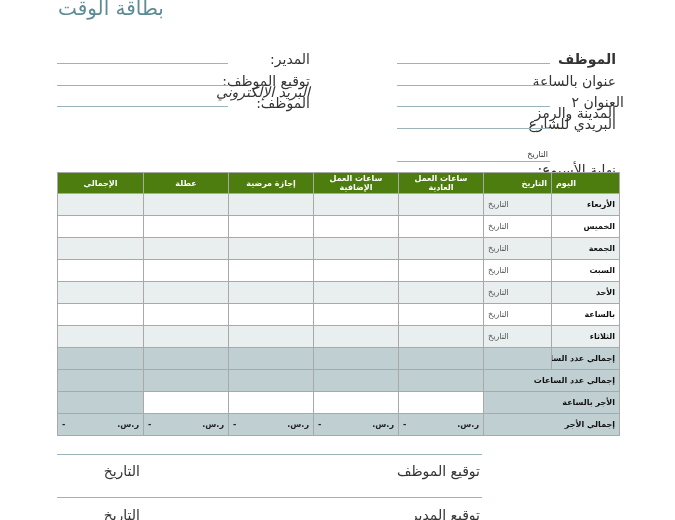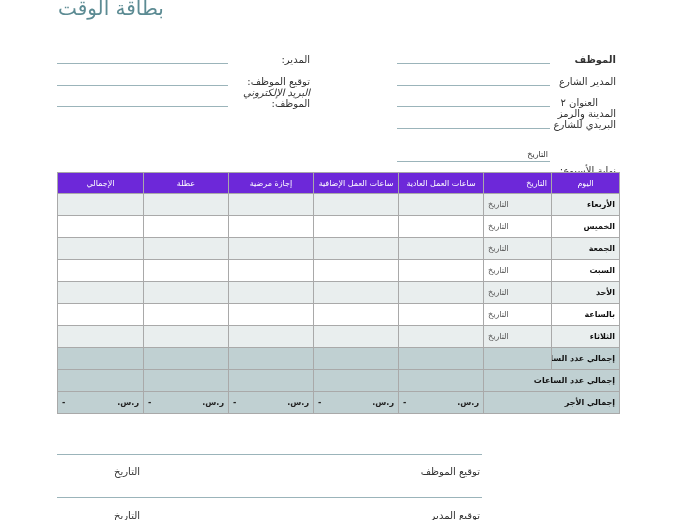--- a/index.html
+++ b/index.html
@@ -1,52 +1,52 @@
 <!DOCTYPE html>
 <html><head>
 <meta charset="utf-8">
 <style>
   html, body { margin:0; padding:0; }
   body { width:675px; height:520px; background:#ffffff; position:relative; overflow:hidden;
          font-family:"DejaVu Sans", sans-serif; color:#222; }
   .abs { position:absolute; }
   .title { left:58px; top:-4px; font-size:20px; color:#5c8b93; direction:rtl; white-space:nowrap; }
-  .lbl { font-size:10px; color:#333; direction:rtl; text-align:right; line-height:11px; white-space:nowrap; }
+  .lbl { font-size:14px; color:#333; direction:rtl; text-align:right; line-height:11px; white-space:nowrap; }
   .line { height:0; border-top:1.5px solid #9bb4ba; }
   .fieldval { font-size:8px; color:#333; direction:rtl; text-align:right; }
 
   table.tc { position:absolute; left:57px; top:172px; width:562px; border-collapse:collapse; direction:rtl;
              table-layout:fixed; }
   table.tc td, table.tc th { border:1px solid #a9a9a9; padding:0 4px; height:21px; font-size:8px; overflow:hidden; white-space:nowrap; }
-  table.tc th { background:#6d28d9; color:#ffffff; font-weight:normal; font-size:8px; height:20px; line-height:9px; white-space:normal; text-align:center; }
-  table.tc th.day-h { text-align:center; }
+  table.tc th { background:#4d7c0f; color:#ffffff; font-weight:bold; font-size:8px; height:20px; line-height:9px; white-space:normal; text-align:center; }
+  table.tc th.day-h { text-align:left; }
   table.tc th.date-h { text-align:right; }
   tr.odd td { background:#e9eeee; }
   tr.even td { background:#ffffff; }
   td.day { font-weight:bold; text-align:right; color:#111; }
   td.date { text-align:left; color:#555; font-size:7.5px; }
   tr.sum td { background:#c0d0d2; }
   td.sumlbl { font-weight:bold; text-align:right; color:#111; }
   td.sumlbl-small { font-weight:bold; text-align:right; font-size:6.5px; color:#111; }
   td.white { background:#ffffff !important; }
   td.money { font-weight:bold; font-size:7.5px; }
   .money-wrap { display:flex; justify-content:space-between; direction:rtl; }
 </style>
 </head>
 <body>
 
 <div class="abs title">بطاقة الوقت</div>
 
 <div class="abs lbl" style="right:59px; top:54px;font-weight:bold;">الموظف</div>
 <div class="abs line" style="left:397px; width:153px; top:63px;"></div>
 
-<div class="abs lbl" style="right:59px; top:76px;">المدير الشارع</div>
+<div class="abs lbl" style="right:59px; top:76px;">عنوان بالساعة</div>
 <div class="abs line" style="left:397px; width:153px; top:85px;"></div>
 
-<div class="abs lbl" style="right:77px; top:97px;">العنوان ٢</div>
+<div class="abs lbl" style="right:51px; top:97px;">العنوان ٢</div>
 <div class="abs line" style="left:397px; width:153px; top:106px;"></div>
 
 <div class="abs lbl" style="right:59px; top:108px;margin-left:40px;">المدينة والرمز</div>
 <div class="abs lbl" style="right:59px; top:119px;">البريدي للشارع</div>
 <div class="abs line" style="left:397px; width:153px; top:128px;"></div>
 
 <div class="abs lbl" style="right:59px; top:165px;">نهاية الأسبوع:</div>
 <div class="abs fieldval" style="right:127px; top:150px;">التاريخ</div>
 <div class="abs line" style="left:397px; width:153px; top:161px;"></div>
 
@@ -155,20 +155,28 @@
   </tr>
   <tr class="sum">
     <td class="sumlbl" colspan="2">إجمالي عدد الساعات</td>
     <td></td>
         <td></td>
     <td></td>
         <td></td>
         <td></td>
   </tr>
   <tr class="sum">
+    <td class="sumlbl" colspan="2">الأجر بالساعة</td>
+    <td class="white"></td>
+    <td class="white"></td>
+    <td class="white"></td>
+    <td class="white"></td>
+    <td></td>
+  </tr>
+  <tr class="sum">
     <td class="sumlbl" colspan="2">إجمالي الأجر</td>
     <td class="money">
           <div class="money-wrap">
             <span>ر.س.</span>
             <span>-</span>
           </div>
         </td>
     <td class="money">
           <div class="money-wrap">
             <span>ر.س.</span>

